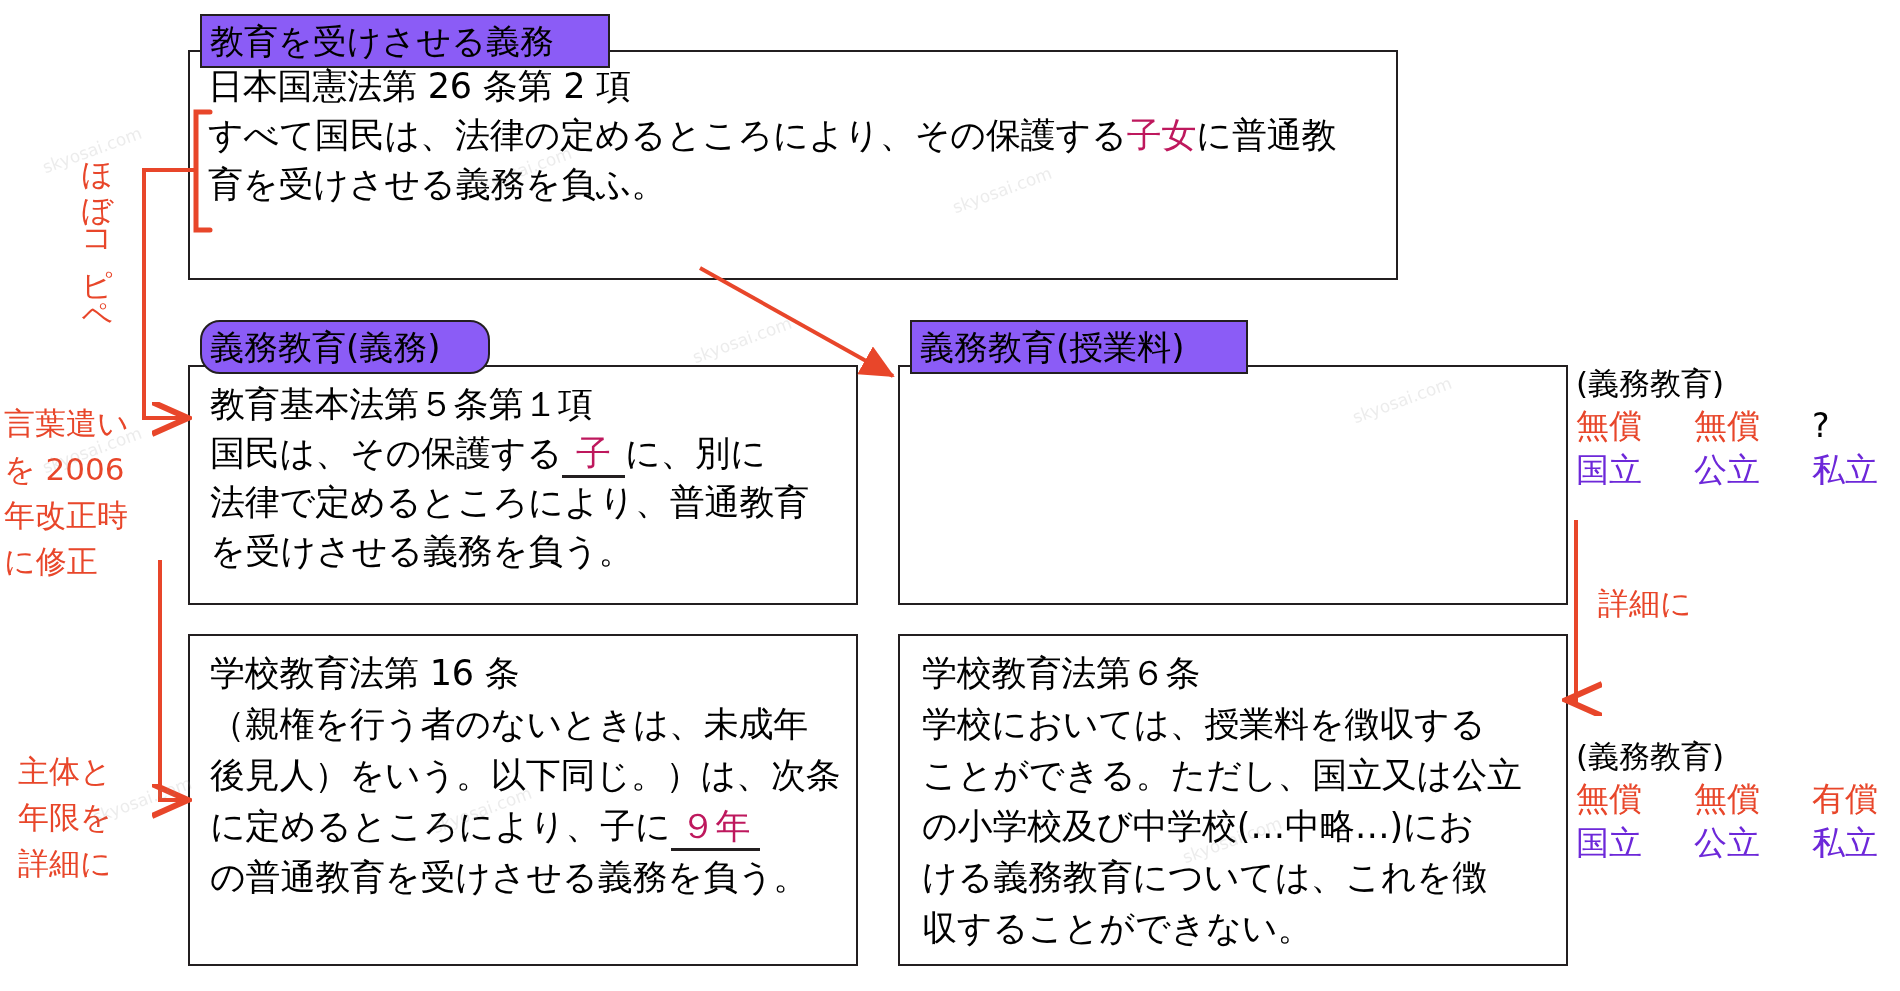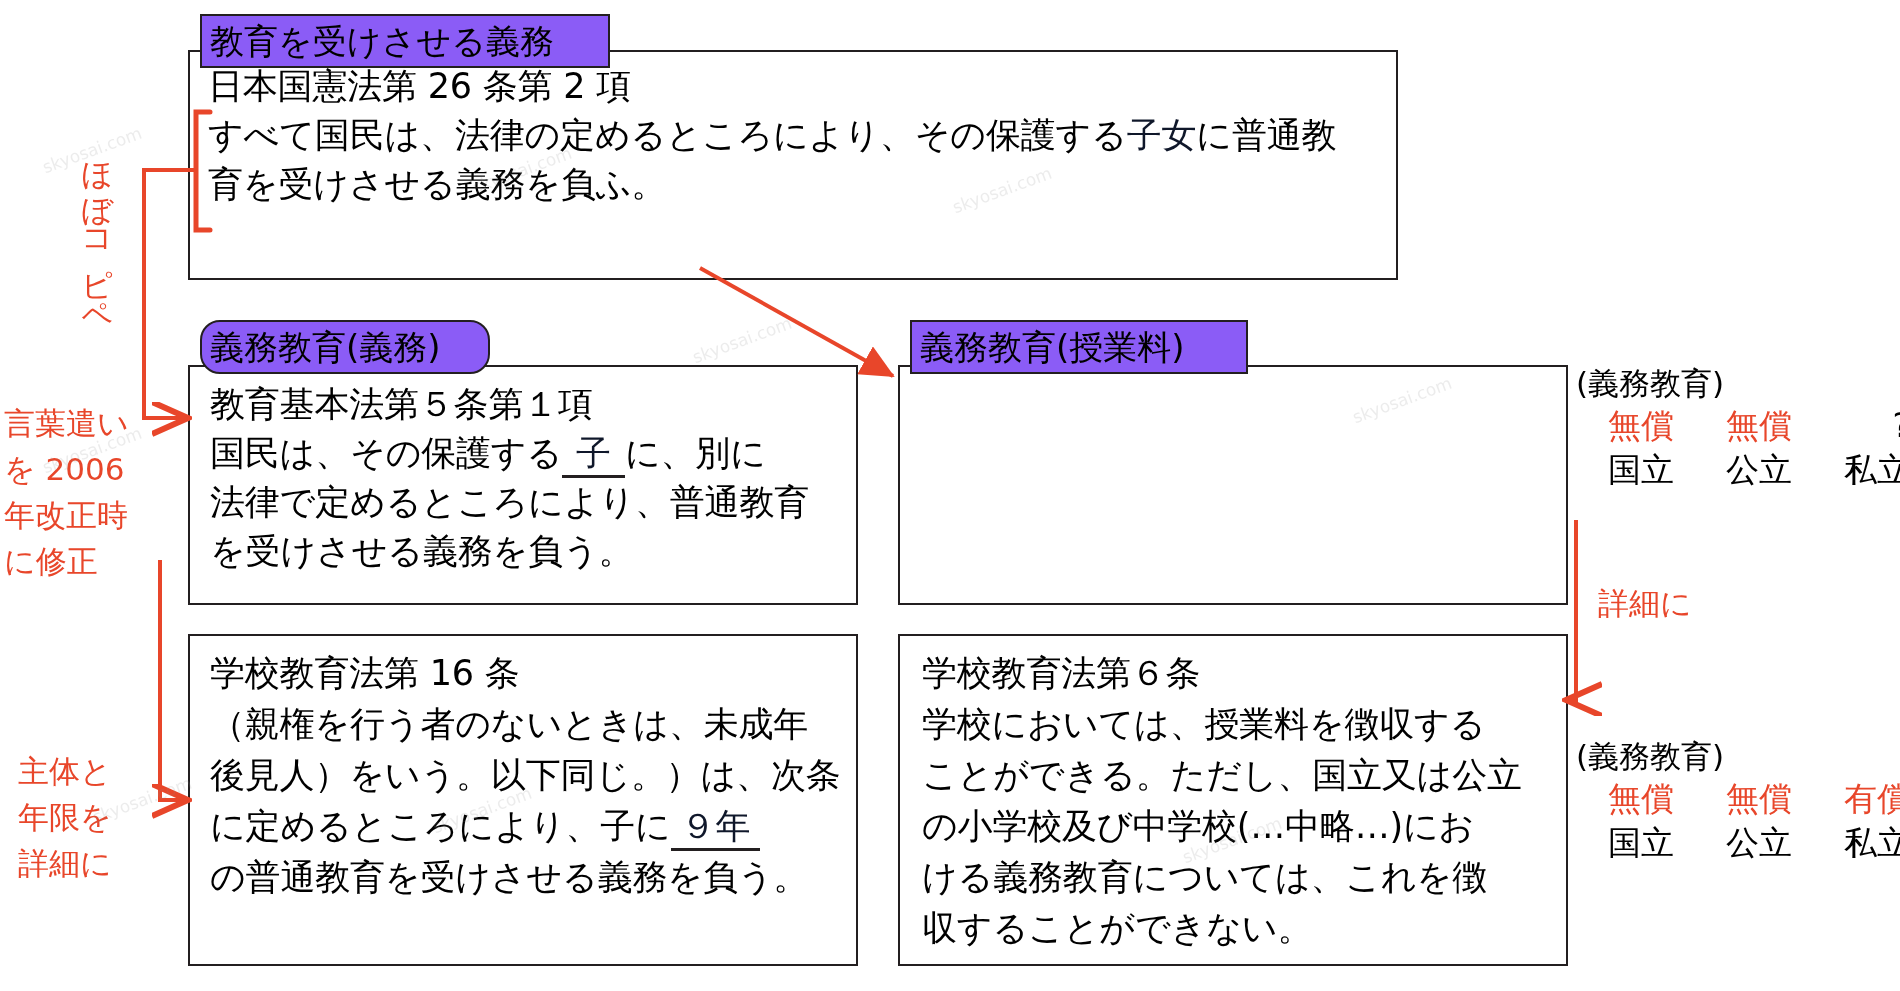--- a/index.html
+++ b/index.html
@@ -33,21 +33,21 @@
     position:absolute;
     box-sizing:border-box;
     font-size:35px;
     line-height:49px;
     letter-spacing:-0.2px;
     white-space:nowrap;
     z-index:5;
   }
   .body-text .ln{display:block;height:49px;}
 
-  .red{color:#0f172a;}
+  .red{color:#be185d;}
   .uline-black{border-bottom:3px solid #231f20;padding:0 14px 2px 14px;}
   .uline-red{border-bottom:4px solid #e8462a;}
   .uline-black2{border-bottom:3px solid #231f20;padding:0 10px 2px 10px;}
 
   
   .ann{
     position:absolute;
     color:#e8462a;
     font-size:31px;
     line-height:46px;
@@ -66,24 +66,24 @@
   }
 
   
   .legend{
     position:absolute;
     z-index:7;
     white-space:nowrap;
   }
   .legend .head{font-size:31px;line-height:42px;color:#000;}
   .legend .row{display:flex;gap:20px;}
-  .legend .cell{width:98px;text-align:right;font-size:33px;line-height:44px;}
+  .legend .cell{width:98px;text-align:left;font-size:33px;line-height:44px;}
   .legend .pay{color:#e8462a;}
   .legend .q{color:#000000;}
-  .legend .kind{color:#000000;}
+  .legend .kind{color:#6d28d9;}
 
   svg.overlay{position:absolute;left:0;top:0;width:1900px;height:991px;
     pointer-events:none;z-index:8;overflow:visible;}
 
   
   .wm{position:absolute;color:rgba(140,140,140,.17);font-size:17px;
       transform:rotate(-20deg);z-index:9;pointer-events:none;}
 </style>
 </head>
 <body>

